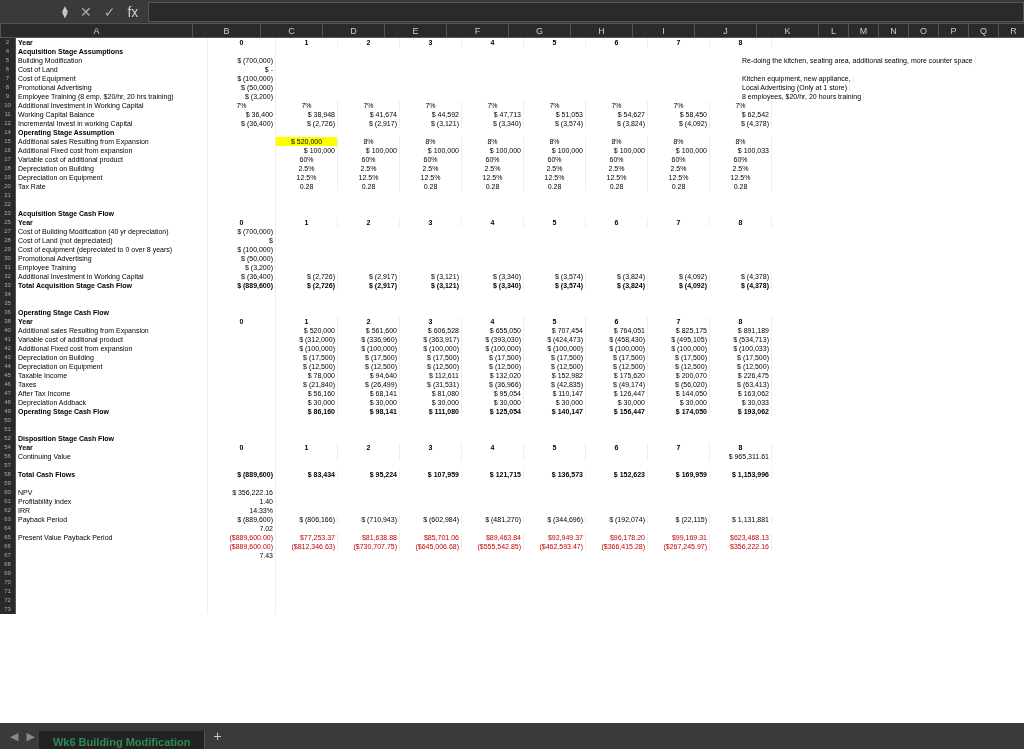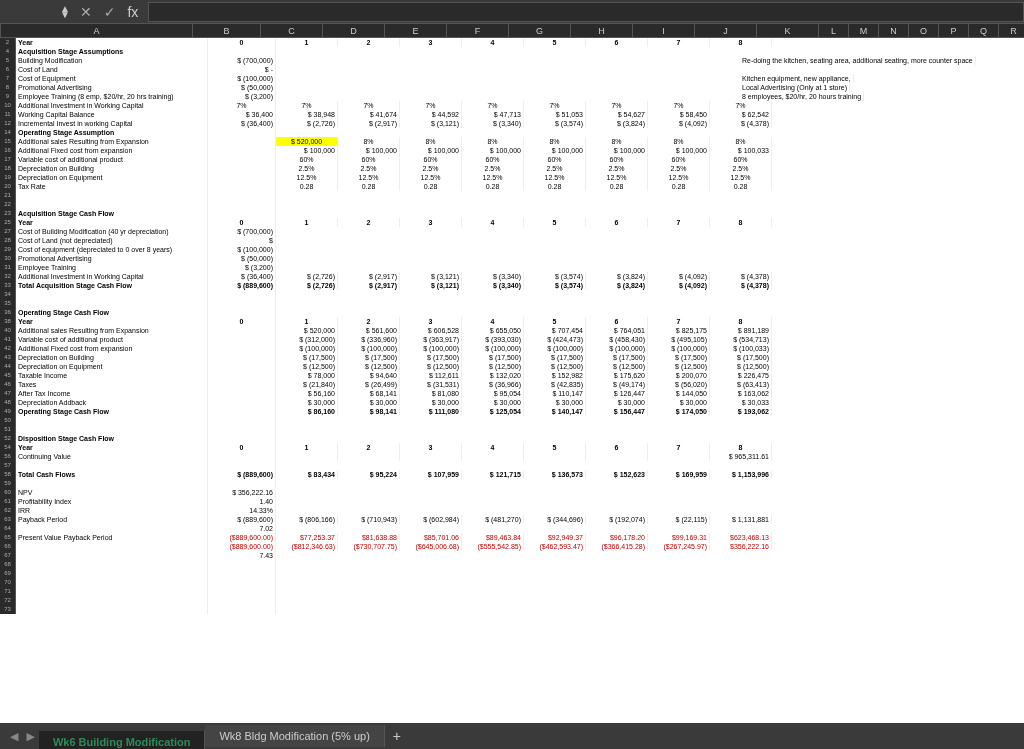--- a/index.html
+++ b/index.html
@@ -635,15 +635,14 @@
         <div class="cell cA"></div>
         <div class="cell c0 right"></div>
       </div>
     </div>
 </div>
 
 <div class="tabs">
   <span class="tab-nav">◀</span>
   <span class="tab-nav">▶</span>
   <div class="tab active">Wk6 Building Modification</div>
-  <div class="tab">Wk8 Bldg Modification (5% up)</div>
   <div class="tab-plus">+</div>
 </div>
 
 </body></html>

